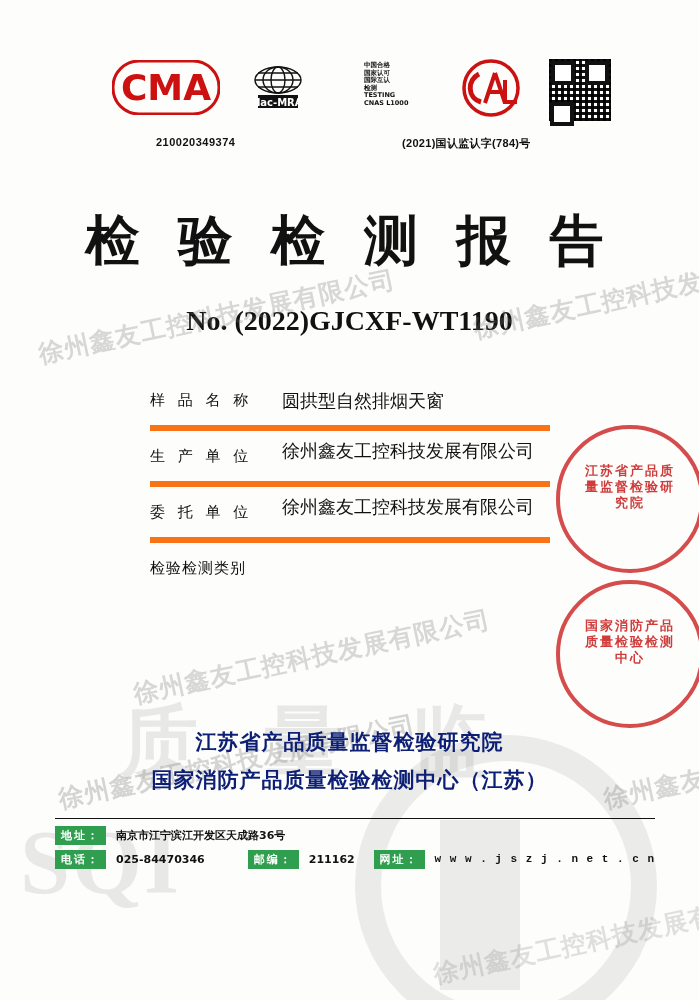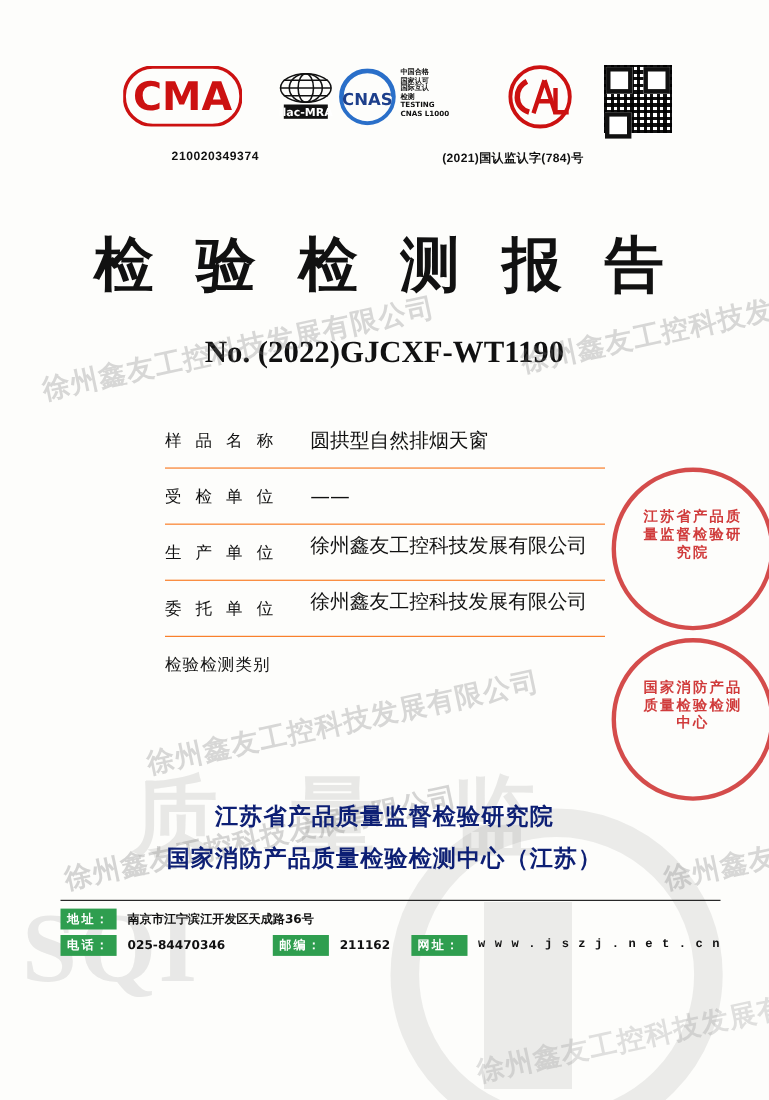--- a/index.html
+++ b/index.html
@@ -234,21 +234,21 @@
     position: absolute;
     left: 150px;
     top: 375px;
     width: 400px;
   }
   .field {
     position: relative;
     display: flex;
     align-items: flex-start;
     min-height: 48px;
-    border-bottom: 1px solid #f97316;
+    border-bottom: 6px solid #f97316;
     padding-bottom: 2px;
   }
   .field.nolinebottom { border-bottom: none; }
   .field-label {
     width: 130px;
     flex: 0 0 130px;
     font-size: 15px;
     color: #111;
     letter-spacing: 4px;
     padding-top: 16px;
@@ -389,27 +389,20 @@
           <ellipse cx="26" cy="18" rx="7" ry="13"></ellipse>
           <line x1="3" y1="18" x2="49" y2="18"></line>
           <line x1="6" y1="11" x2="46" y2="11"></line>
           <line x1="6" y1="25" x2="46" y2="25"></line>
         </g>
         <rect x="6" y="33" width="40" height="13" fill="#111"></rect>
         <text x="26" y="43.5" font-family="DejaVu Sans, sans-serif" font-size="10" font-weight="bold" fill="#fff" text-anchor="middle">ilac-MRA</text>
       </svg>
     </div>
 
-    <div class="cnas">
-      <svg width="58" height="52" viewBox="0 0 58 52">
-        <circle cx="29" cy="26" r="24" fill="none" stroke="#2a6fc9" stroke-width="3.5"></circle>
-        <path d="M6 26 A23 23 0 0 1 52 26" fill="none" stroke="#2a6fc9" stroke-width="3"></path>
-        <text x="29" y="33" font-family="DejaVu Sans, sans-serif" font-size="15" font-weight="bold" fill="#1d3f8b" text-anchor="middle">CNAS</text>
-      </svg>
-    </div>
     <div class="cnas-txt">
       中国合格<br>国家认可<br>国际互认<br>检测<br>TESTING<br>CNAS L1000
     </div>
 
     <div class="cal">
       <svg width="72" height="60" viewBox="0 0 72 60">
         <circle cx="36" cy="30" r="27" fill="none" stroke="#cc1111" stroke-width="3.5"></circle>
         <path d="M24 16 C12 22 12 40 26 44" fill="none" stroke="#cc1111" stroke-width="5"></path>
         <path d="M40 15 L30 45 M40 15 L50 45 M34 34 L46 34" stroke="#cc1111" stroke-width="4" fill="none"></path>
         <path d="M50 22 L50 44 L62 44" stroke="#cc1111" stroke-width="4" fill="none"></path>
@@ -438,24 +431,20 @@
     <div class="stamp-txt">国家消防产品质量检验检测中心</div>
   </div>
 
   <div class="fields">
 
     <div class="field">
       <div class="field-label">样 品 名 称</div>
       <div class="field-value">圆拱型自然排烟天窗</div>
     </div>
 
-    <div class="field">
-      <div class="field-label">受 检 单 位</div>
-      <div class="field-value">——</div>
-    </div>
 
     <div class="field">
       <div class="field-label">生 产 单 位</div>
       <div class="field-value twoline">徐州鑫友工控科技发展有限公司</div>
     </div>
 
     <div class="field">
       <div class="field-label">委 托 单 位</div>
       <div class="field-value twoline">徐州鑫友工控科技发展有限公司</div>
     </div>

